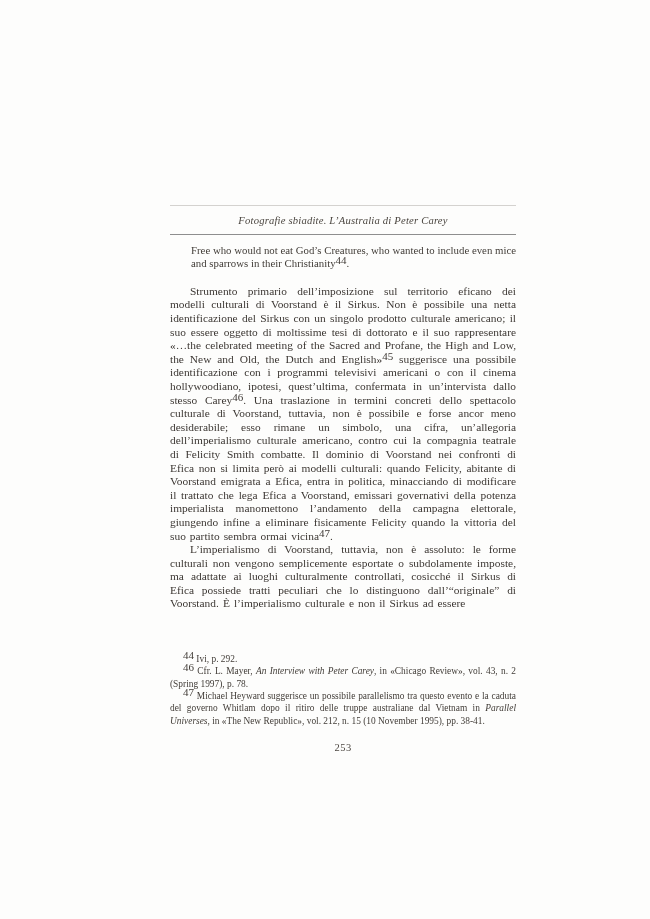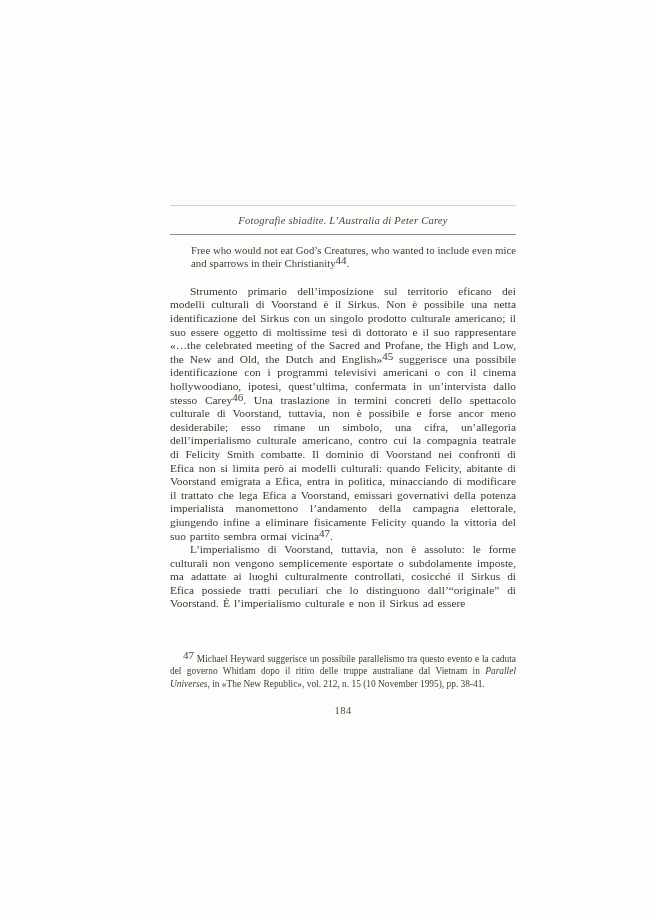--- a/index.html
+++ b/index.html
@@ -107,23 +107,25 @@
     </div>
 
     <div class="quote"><span>Free who would not eat God’s Creatures, who wanted to include even mice and sparrows in their Christianity</span><sup class="fnref">44</sup><span>.</span></div>
 
     <p class="para para-first"><span>Strumento primario dell’imposizione sul territorio eficano dei modelli culturali di Voorstand è il Sirkus. Non è possibile una netta identificazione del Sirkus con un singolo prodotto culturale americano; il suo essere oggetto di moltissime tesi di dottorato e il suo rappresentare «…the celebrated meeting of the Sacred and Profane, the High and Low, the New and Old, the Dutch and English»</span><sup class="fnref">45</sup><span> suggerisce una possibile identificazione con i programmi televisivi americani o con il cinema hollywoodiano, ipotesi, quest’ultima, confermata in un’intervista dallo stesso Carey</span><sup class="fnref">46</sup><span>. Una traslazione in termini concreti dello spettacolo culturale di Voorstand, tuttavia, non è possibile e forse ancor meno desiderabile; esso rimane un simbolo, una cifra, un’allegoria dell’imperialismo culturale americano, contro cui la compagnia teatrale di Felicity Smith combatte. Il dominio di Voorstand nei confronti di Efica non si limita però ai modelli culturali: quando Felicity, abitante di Voorstand emigrata a Efica, entra in politica, minacciando di modificare il trattato che lega Efica a Voorstand, emissari governativi della potenza imperialista manomettono l’andamento della campagna elettorale, giungendo infine a eliminare fisicamente Felicity quando la vittoria del suo partito sembra ormai vicina</span><sup class="fnref">47</sup><span>.</span></p>
 
     <p class="para"><span>L’imperialismo di Voorstand, tuttavia, non è assoluto: le forme culturali non vengono semplicemente esportate o subdolamente imposte, ma adattate ai luoghi culturalmente controllati, cosicché il Sirkus di Efica possiede tratti peculiari che lo distinguono dall’“originale” di Voorstand. È l’imperialismo culturale e non il Sirkus ad essere</span></p>
 
     <div class="footnotes">
 
+      <p class="footnote"><sup class="fnref">44</sup><span> Ivi, p. 292.</span><span class="fn-italic"></span><span></span></p>
 
 
+      <p class="footnote"><sup class="fnref">46</sup><span> Cfr. L. Mayer, </span><span class="fn-italic">An Interview with Peter Carey</span><span>, in «Chicago Review», vol. 43, n. 2 (Spring 1997), p. 78.</span></p>
 
       <p class="footnote"><sup class="fnref">47</sup><span> Michael Heyward suggerisce un possibile parallelismo tra questo evento e la caduta del governo Whitlam dopo il ritiro delle truppe australiane dal Vietnam in </span><span class="fn-italic">Parallel Universes</span><span>, in «The New Republic», vol. 212, n. 15 (10 November 1995), pp. 38-41.</span></p>
 
     </div>
 
-    <div class="page-number">184</div>
+    <div class="page-number">253</div>
 
   </div>
 </div>
 
 </body></html>

